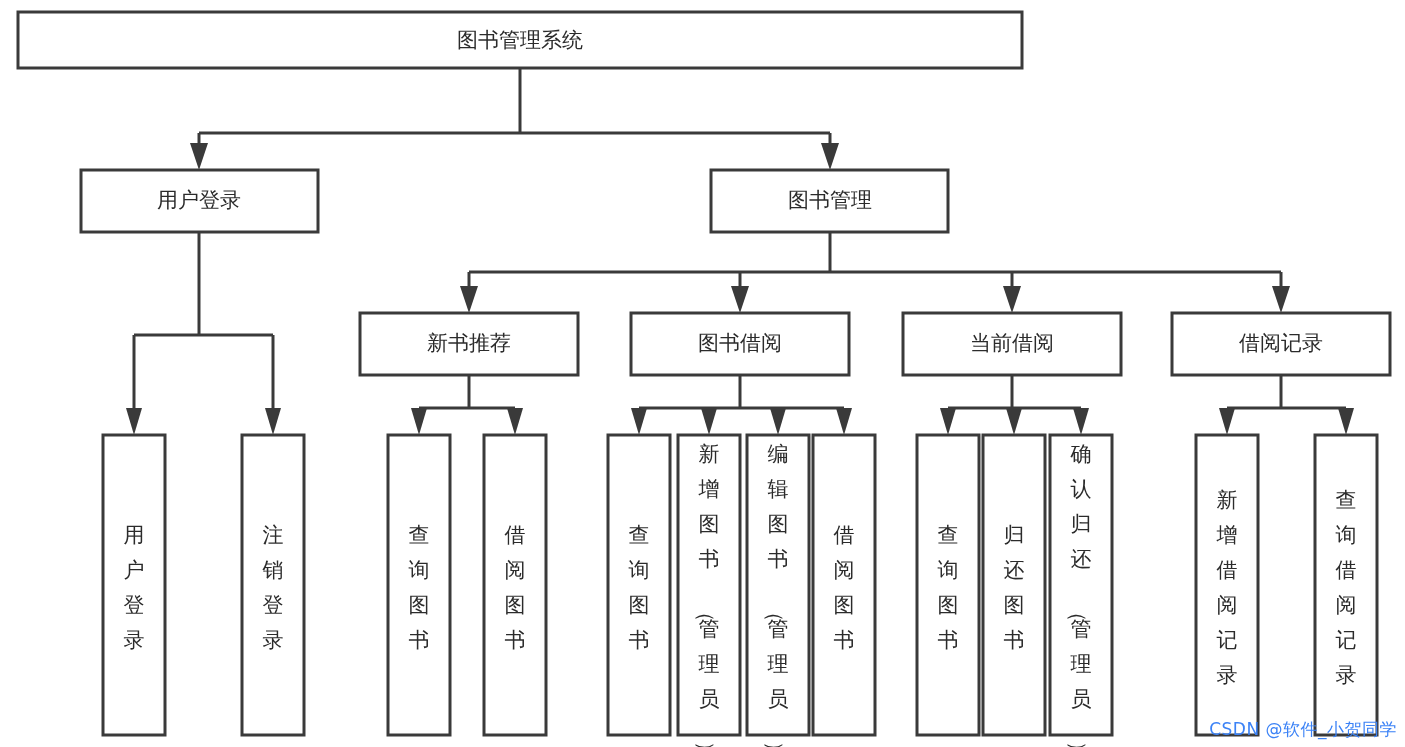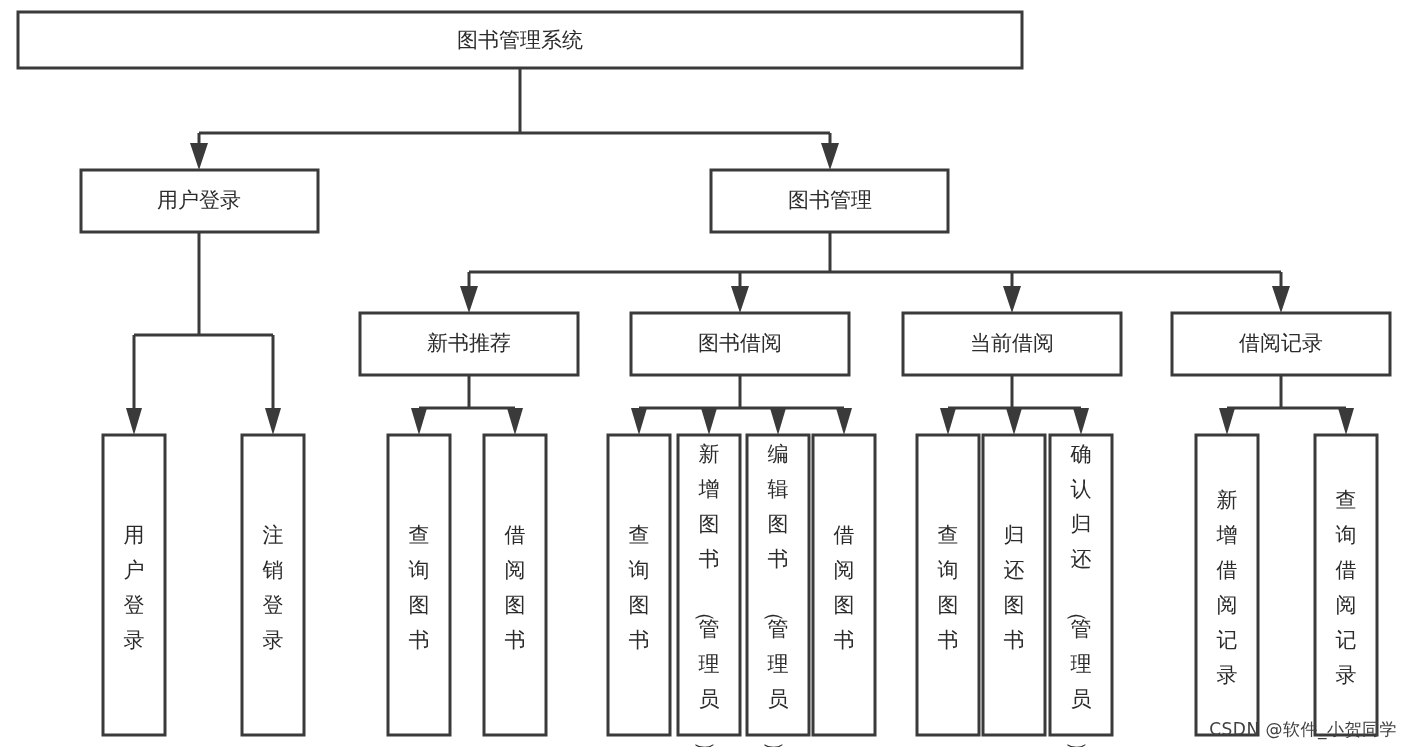--- a/index.html
+++ b/index.html
@@ -45,21 +45,21 @@
     font-size: 21px;
     fill: #2b2b2b;
     text-anchor: middle;
   }
   .watermark {
     position: absolute;
     right: 8px;
     bottom: 6px;
     font-family: "DejaVu Sans", "Liberation Sans", sans-serif;
     font-size: 17px;
-    color: #404040;
+    color: #3b82f6;
     letter-spacing: 0.5px;
     white-space: nowrap;
     pointer-events: none;
   }
 </style>
 </head>
 <body>
 
 <svg id="diagram" viewBox="0 0 1405 747" xmlns="http://www.w3.org/2000/svg">
 

